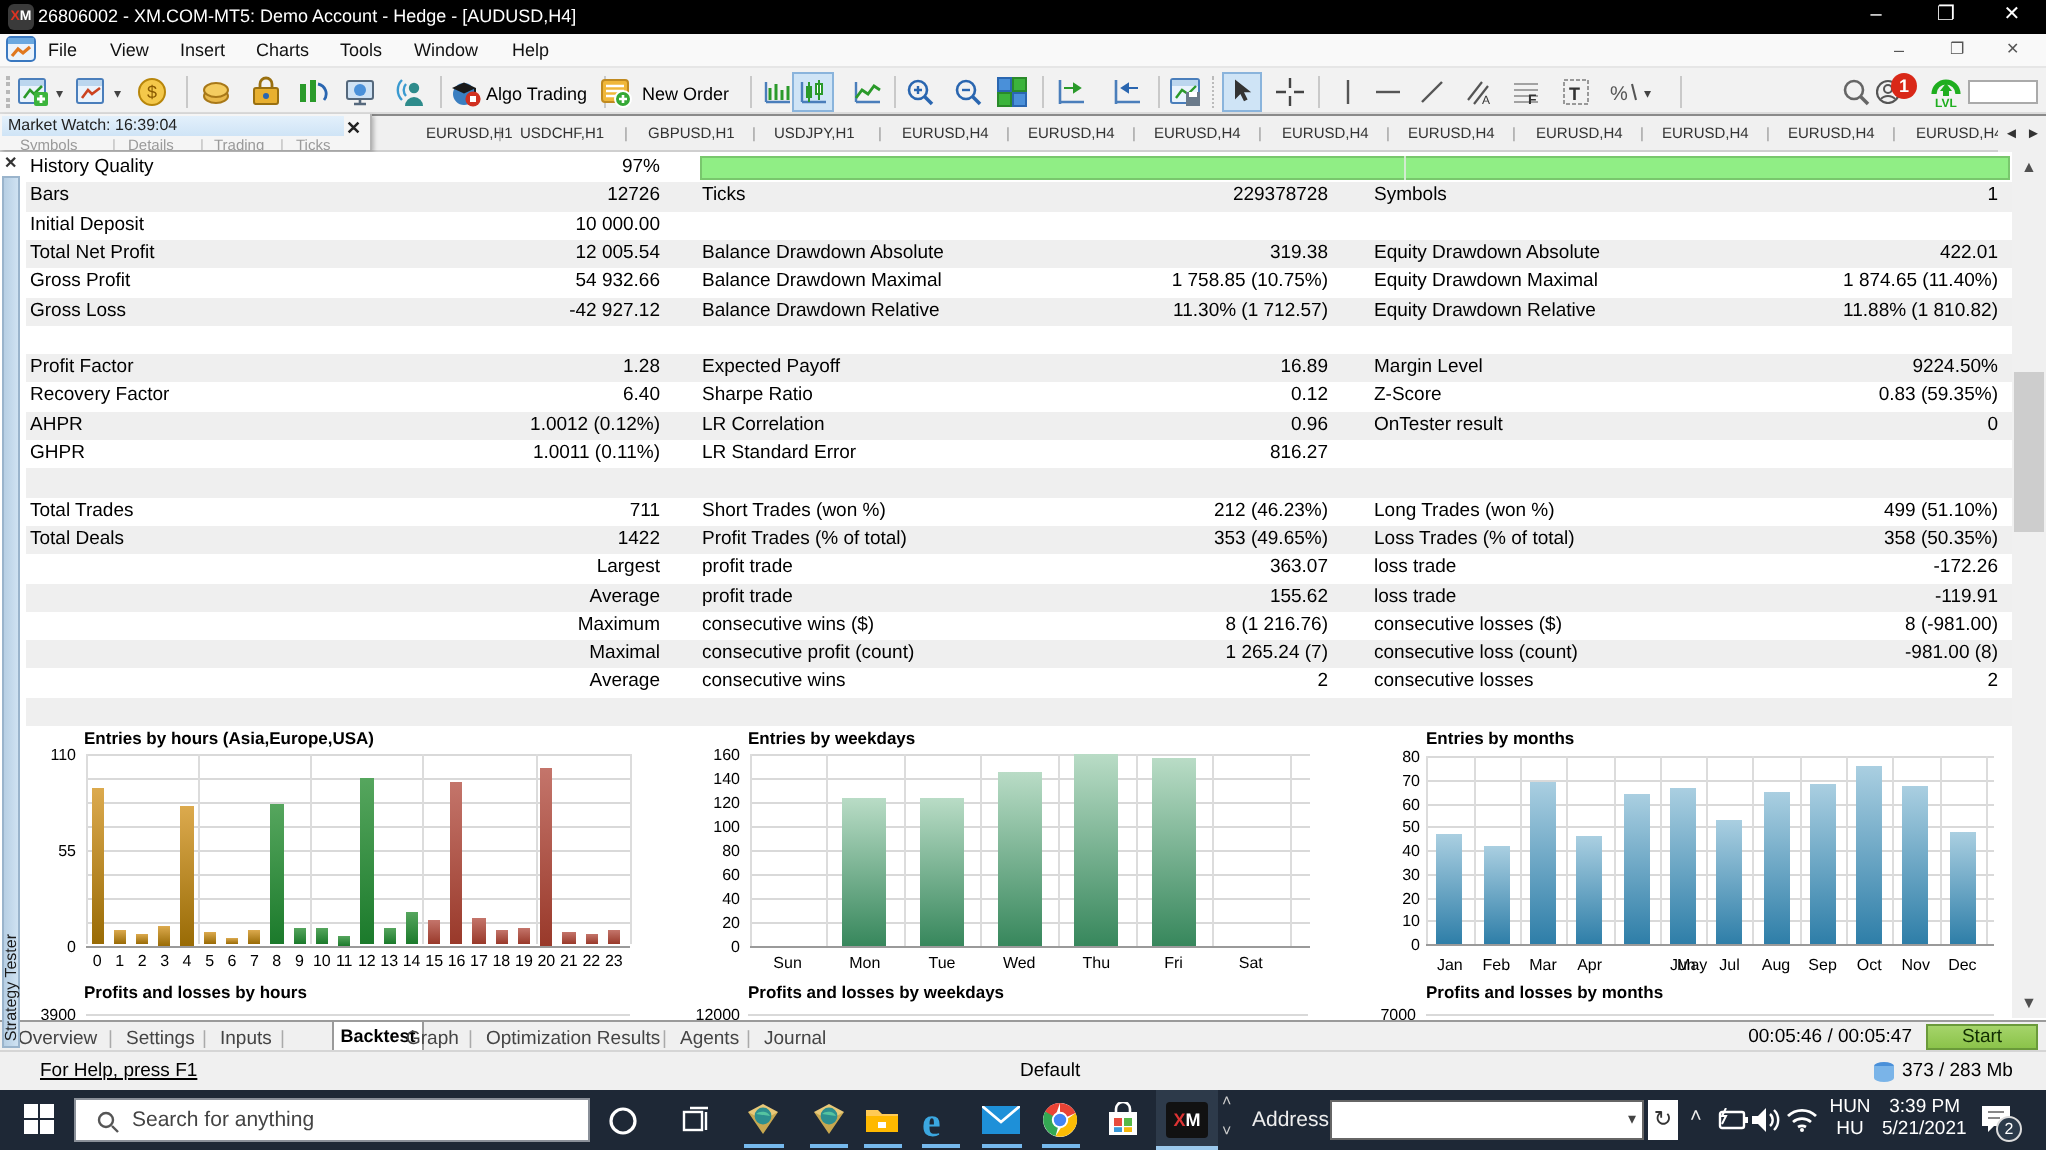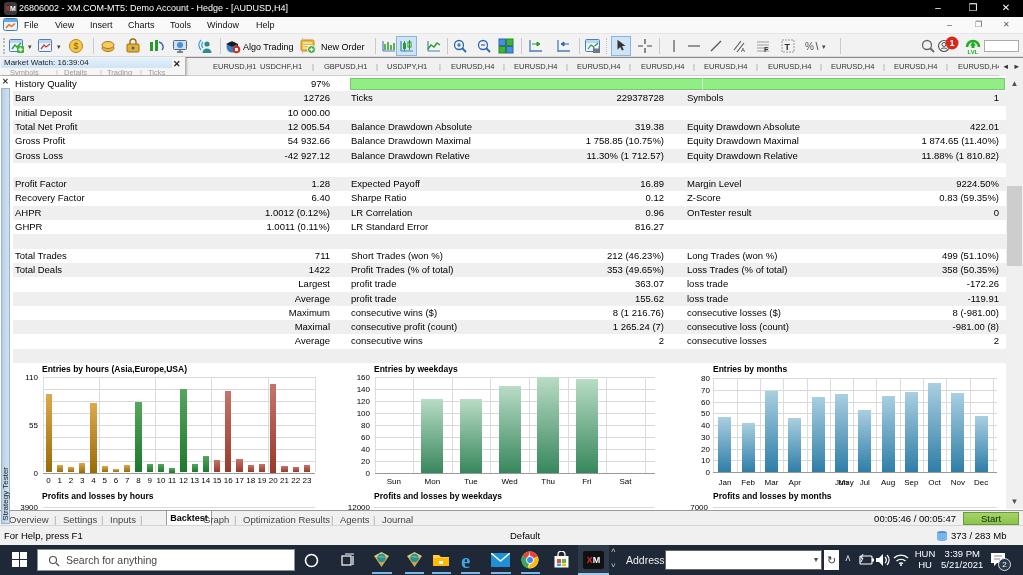--- a/index.html
+++ b/index.html
@@ -626,21 +626,21 @@
       <span class="s" style="left:234px;">|</span>
     <span class="t" style="left:243px;">Optimization Results</span>
       <span class="s" style="left:331px;">|</span>
     <span class="t" style="left:340px;">Agents</span>
       <span class="s" style="left:373px;">|</span>
     <span class="t" style="left:382px;">Journal</span>
     <span id="ttime">00:05:46 / 00:05:47</span>
     <div id="startbtn">Start</div>
   </div>
   <div id="statusbar">
-    <span class="abs" style="left:4px;top:4px;">For Help, press F1</span>
+    <span class="abs" style="left:20px;top:4px;text-decoration:underline;">For Help, press F1</span>
     <span class="abs" style="left:510px;top:4px;">Default</span>
     <svg class="abs" style="left:936px;top:4px;" width="12" height="12" viewBox="0 0 12 12">
         <ellipse cx="6" cy="3" rx="5" ry="2" fill="#4a90d9"></ellipse>
         <path d="M1 3 v6 a5 2 0 0 0 10 0 v-6" fill="#7ab4e8"></path>
       </svg>
     <span class="abs" style="left:951px;top:4px;">373 / 283 Mb</span>
   </div>
   <div id="taskbar">
       <svg class="abs" style="left:12px;top:7px;" width="15" height="15" viewBox="0 0 15 15">
         <rect x="0" y="0" width="7" height="7" fill="#fff"></rect>

